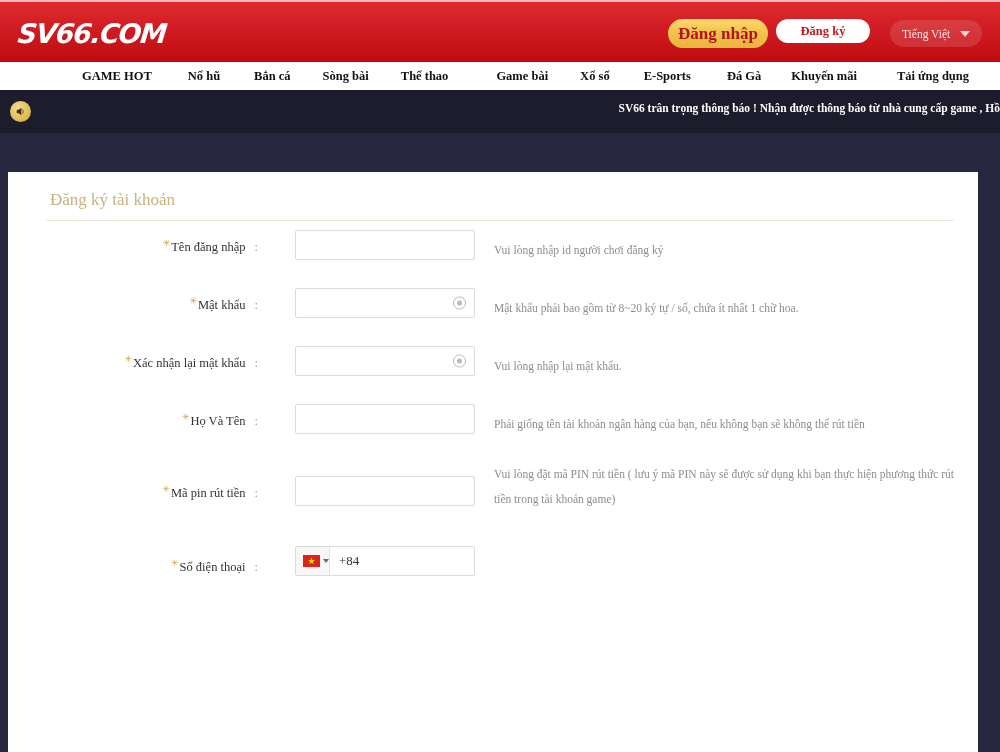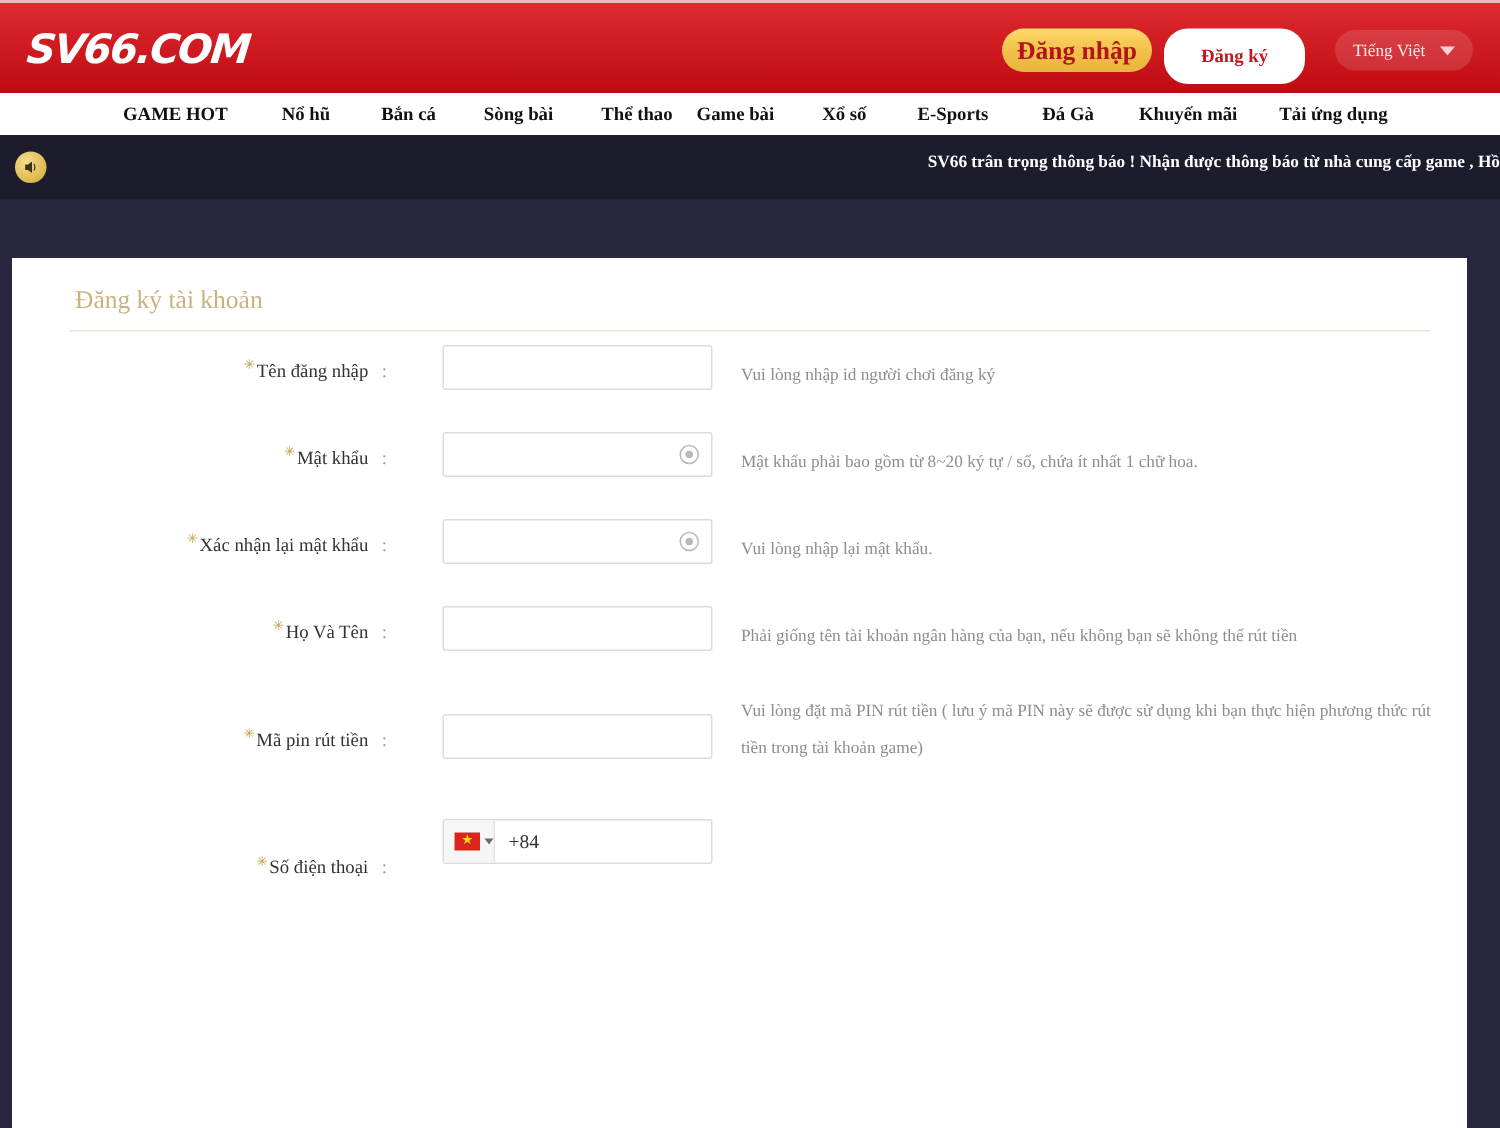--- a/index.html
+++ b/index.html
@@ -27,21 +27,21 @@
   .btn-login {
     position: absolute; left: 668px; top: 17px; width: 100px; height: 29px;
     background: linear-gradient(180deg,#ffd96b 0%, #f2c14a 50%, #e8b63c 100%);
     border-radius: 16px; border: none;
     color: #b3141b; font-size: 17px; font-weight: 700;
     font-family: "Liberation Serif", serif;
     display: flex; align-items: center; justify-content: center;
     cursor: pointer;
   }
   .btn-register {
-    position: absolute; left: 776px; top: 17px; width: 94px; height: 37px;
+    position: absolute; left: 776px; top: 17px; width: 94px; height: 24px;
     background: #ffffff; border-radius: 16px; border: none;
     color: #c4171d; font-size: 12.5px; font-weight: 700;
     font-family: "Liberation Serif", serif;
     display: flex; align-items: center; justify-content: center;
     cursor: pointer;
   }
   .lang-select {
     position: absolute; left: 890px; top: 18px; width: 92px; height: 27px;
     background: rgba(255,255,255,0.13); border-radius: 14px;
     display: flex; align-items: center; cursor: pointer;
@@ -185,26 +185,26 @@
     <span class="caret"></span>
   </div>
 </div>
 
 <div class="navbar" id="navbar">
     <div class="nav-item first">GAME HOT</div>
     <div class="nav-item" style="margin-left: 36px;">Nổ hũ</div>
     <div class="nav-item" style="margin-left: 34px;">Bắn cá</div>
     <div class="nav-item" style="margin-left: 32px;">Sòng bài</div>
     <div class="nav-item" style="margin-left: 32px;">Thể thao</div>
-    <div class="nav-item" style="margin-left: 16px;">Game bài</div>
+    <div class="nav-item" style="margin-left: 48px;">Game bài</div>
     <div class="nav-item" style="margin-left: 32px;">Xổ số</div>
     <div class="nav-item" style="margin-left: 34px;">E-Sports</div>
     <div class="nav-item" style="margin-left: 36px;">Đá Gà</div>
     <div class="nav-item" style="margin-left: 30px;">Khuyến mãi</div>
-    <div class="nav-item" style="margin-left: 28px;">Tải ứng dụng</div>
+    <div class="nav-item" style="margin-left: 40px;">Tải ứng dụng</div>
   </div>
 
 <div class="notice">
   <div class="msg">SV66 trân trọng thông báo ! Nhận được thông báo từ nhà cung cấp game , Hồ</div>
 </div>
 <div class="speaker" style="position:absolute;left:10px;top:101px;width:21px;height:21px;border-radius:50%;
             background:radial-gradient(circle at 38% 33%, #f3dd8f 0%, #e2c05a 55%, #c9a436 100%);
             display:flex;align-items:center;justify-content:center;z-index:5;">
   <svg width="11" height="11" viewBox="0 0 16 16" aria-hidden="true">
     <path d="M9.2 2.4 5.4 5.3H2.6v5.4h2.8l3.8 2.9z" fill="#3c3212"></path>
@@ -244,21 +244,21 @@
         <div class="hint" style="top: 8px;">Phải giống tên tài khoản ngân hàng của bạn, nếu không bạn sẽ không thể rút tiền</div>
       </div>
       <div class="row" style="top: 304px;">
         <div class="lbl-wrap" style="left: 0px; top: 8px; padding-left: 28px;"><span class="req">✳</span><span>Mã pin rút tiền</span><span class="colon">:</span></div>
         <div class="inp"><input type="text" placeholder="" style=""></div>
         <div class="hint" style="top: -14px;">Vui lòng đặt mã PIN rút tiền ( lưu ý mã PIN này sẽ được sử dụng khi bạn thực hiện phương thức rút tiền trong tài khoản game)</div>
       </div>
     </div>
 
   <div class="row" style="top:374px;">
-    <div class="lbl-wrap" style="left:0; top:23px;">
+    <div class="lbl-wrap" style="left:0; top:12px;">
       <span class="req">✳</span><span>Số điện thoại</span><span class="colon">:</span>
     </div>
     <div class="phone-box">
       <div class="phone-prefix">
         <span class="flag">
             <span class="star">★</span>
           </span>
         <span class="caret"></span>
       </div>
       <input type="text" value="+84" placeholder="" style="">

